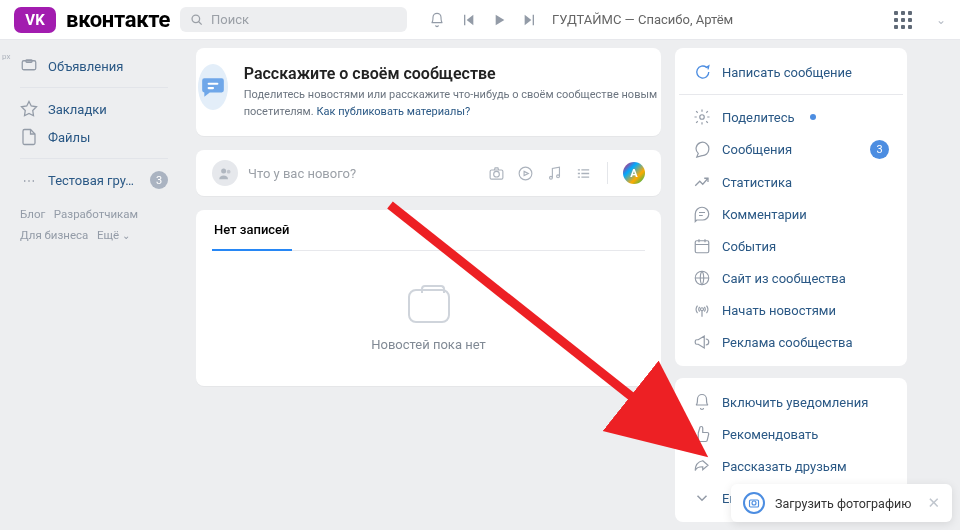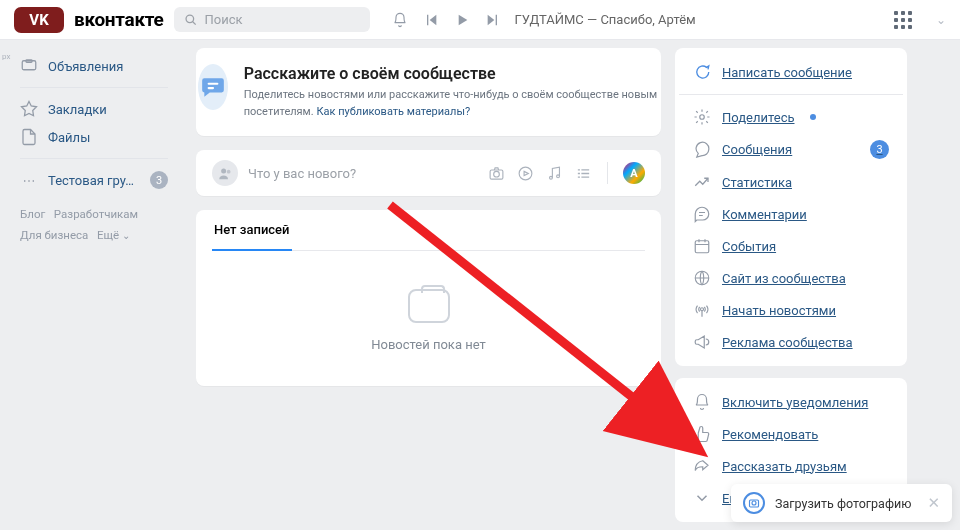--- a/index.html
+++ b/index.html
@@ -1,20 +1,20 @@
 <!DOCTYPE html>
 <html><head>
 <meta charset="utf-8">
 <style>
 * { box-sizing: border-box; margin: 0; padding: 0; }
 body { font-family: -apple-system, BlinkMacSystemFont, "Segoe UI", Roboto, sans-serif; background: #edeef0; font-size: 13px; color: #2a2a2a; width: 960px; height: 530px; overflow: hidden; position: relative; }
 .topbar { height: 40px; background: #fff; border-bottom: 1px solid #e7e8ec; display: flex; align-items: center; padding: 0 14px; gap: 10px; position: relative; z-index: 5; }
-.logo-badge { width: 50px; height: 26px; background: #7f1d1d; border-radius: 7px; display: flex; align-items: center; justify-content: center; color: #fff; font-weight: bold; font-size: 15px; }
-.logo-text { font-weight: 700; font-size: 19px; color: #000; letter-spacing: -0.3px; }
-.search-box { background: #edeef0; border-radius: 6px; padding: 5px 10px; width: 196px; display: flex; align-items: center; gap: 7px; color: #9ba0a7; font-size: 13px; }
+.logo-badge { width: 42px; height: 26px; background: #a21caf; border-radius: 7px; display: flex; align-items: center; justify-content: center; color: #fff; font-weight: bold; font-size: 15px; }
+.logo-text { font-weight: 700; font-size: 22px; color: #000; letter-spacing: -0.3px; }
+.search-box { background: #edeef0; border-radius: 6px; padding: 5px 10px; width: 227px; display: flex; align-items: center; gap: 7px; color: #9ba0a7; font-size: 13px; }
 .search-box svg { width: 14px; height: 14px; }
 .top-icons { display: flex; align-items: center; gap: 15px; margin-left: 12px; color: #939ba7; }
 .top-icons svg { width: 16px; height: 16px; }
 .now-playing { color: #656565; font-size: 13px; margin-left: 4px; }
 .grid-icon { margin-left: auto; }
 .apps-grid { display: grid; grid-template-columns: repeat(3,4px); grid-template-rows: repeat(3,4px); gap: 3px; }
 .apps-grid div { background: #606a77; border-radius: 1px; }
 .chev-caret { margin-left: 14px; color: #b7bdc7; font-size: 12px; }
 .layout { display: flex; padding-top: 8px; }
 .left-col { width: 178px; padding: 10px 4px 0 14px; flex-shrink: 0; }
@@ -42,21 +42,21 @@
 .ava-badge { width: 22px; height: 22px; border-radius: 50%; background: linear-gradient(135deg, #f05, #0af, #fa0, #0b6); display: flex; align-items: center; justify-content: center; color: #fff; font-size: 11px; font-weight: bold; }
 .tabs-card { padding: 0 16px; }
 .tabs-row { display: flex; border-bottom: 1px solid #e7e8ec; }
 .tab { padding: 12px 2px; font-size: 13px; color: #000000; cursor: pointer; }
 .tab.active { border-bottom: 2px solid #2787f5; margin-bottom: -1px; font-weight: 500; }
 .empty-state { padding: 38px 0 34px; text-align: center; color: #818a95; }
 .empty-thumb { width: 42px; height: 34px; margin: 0 auto 14px; border: 2px solid #cfd4db; border-radius: 8px; position: relative; }
 .empty-thumb::before { content: ""; position: absolute; top: -6px; left: 11px; width: 20px; height: 6px; border: 2px solid #cfd4db; border-bottom: none; border-radius: 4px 4px 0 0; }
 .right-col { width: 232px; flex-shrink: 0; margin-left: 14px; }
 .side-card { background: #fff; border-radius: 8px; padding: 8px 4px; margin-bottom: 12px; }
-.side-item { display: flex; align-items: center; gap: 11px; padding: 7px 14px; color: #2a5885; font-size: 13px; cursor: pointer; position: relative; text-decoration: underline; }
+.side-item { display: flex; align-items: center; gap: 11px; padding: 7px 14px; color: #2a5885; font-size: 13px; cursor: pointer; position: relative; }
 .side-item .icon { width: 18px; height: 18px; color: #939ba7; display: flex; align-items: center; justify-content: center; }
 .side-item.primary { color: #2a5885; }
 .side-item.primary .icon { color: #4c8de1; }
 .side-dot { width: 6px; height: 6px; background: #4c8de1; border-radius: 50%; margin-left: 4px; }
 .side-badge { margin-left: auto; background: #4c8de1; color: #fff; width: 19px; height: 19px; border-radius: 50%; display: flex; align-items: center; justify-content: center; font-size: 11px; }
 .side-sep { height: 1px; background: #e7e8ec; margin: 6px 0; }
 .upload-toast { position: fixed; bottom: 8px; right: 8px; background: #fff; border-radius: 6px; padding: 8px 12px; display: flex; align-items: center; gap: 10px; box-shadow: 0 2px 10px rgba(0,0,0,0.1); font-size: 12.5px; color: #333; }
 .upload-toast .icon { width: 22px; height: 22px; border: 2px solid #4c8de1; border-radius: 50%; display: flex; align-items: center; justify-content: center; color: #4c8de1; }
 .upload-toast .close { color: #c0c6ce; margin-left: 6px; font-size: 15px; cursor: pointer; }
 .arrow-annot { position: absolute; pointer-events: none; z-index: 50; }

